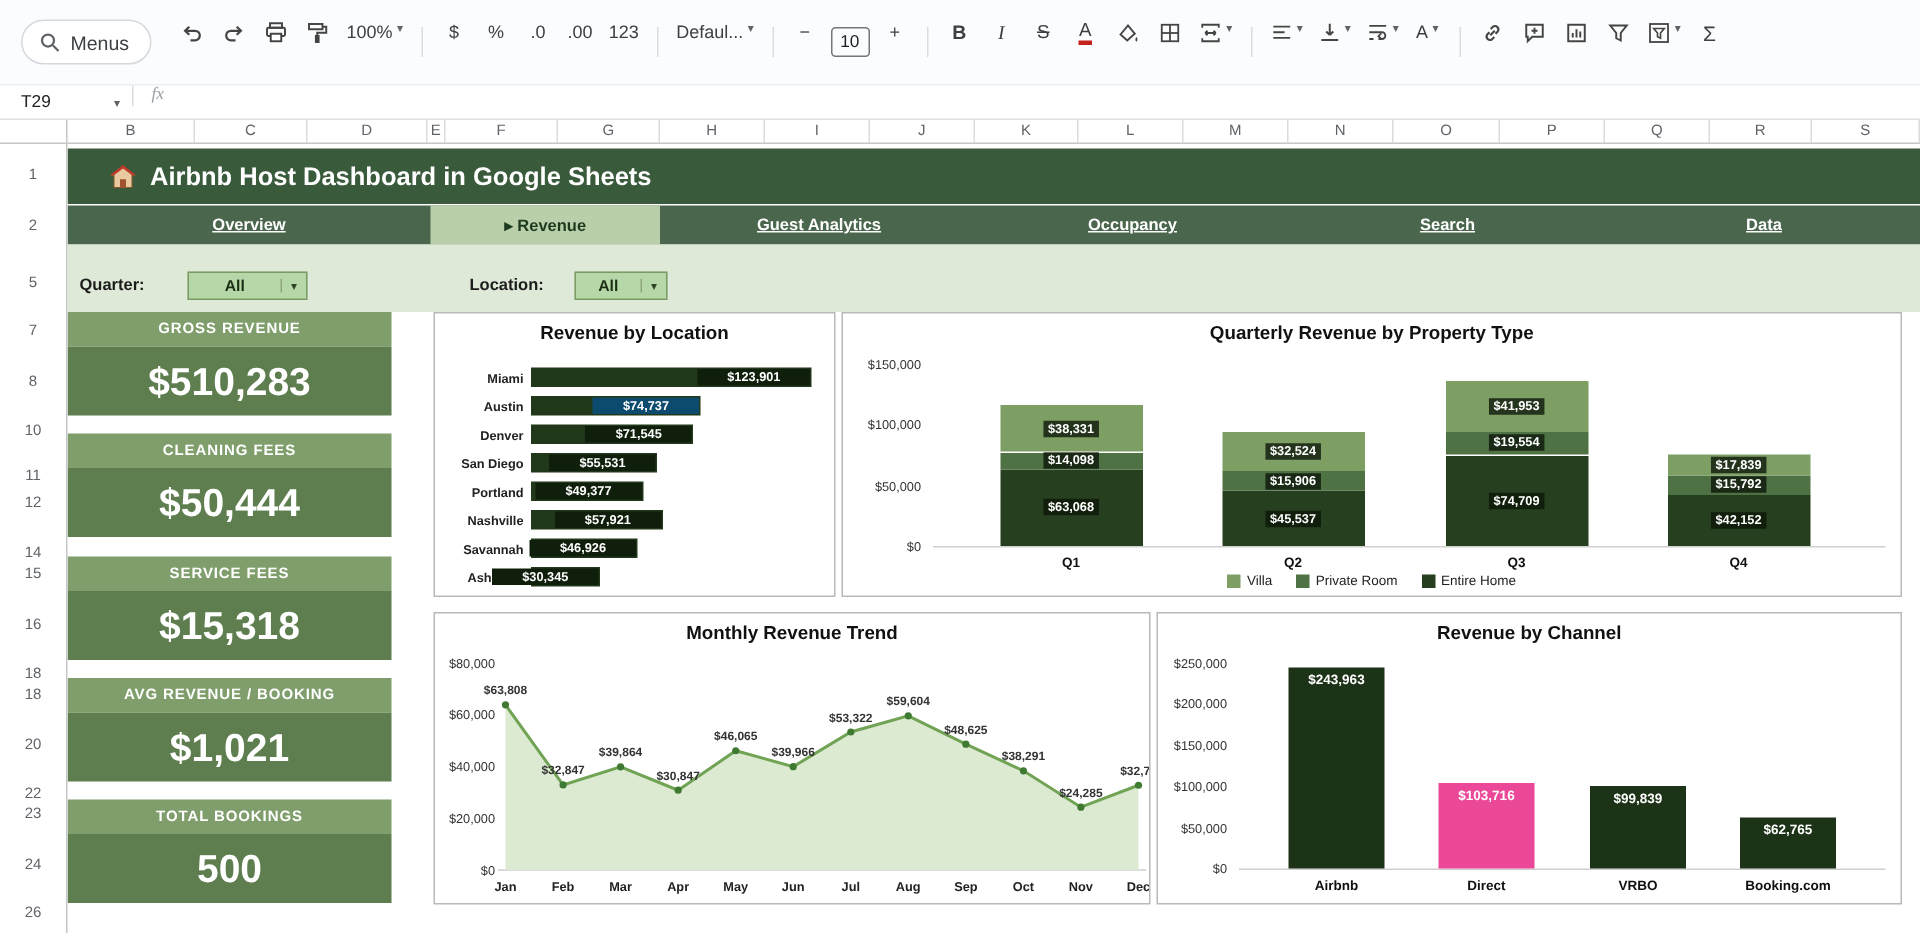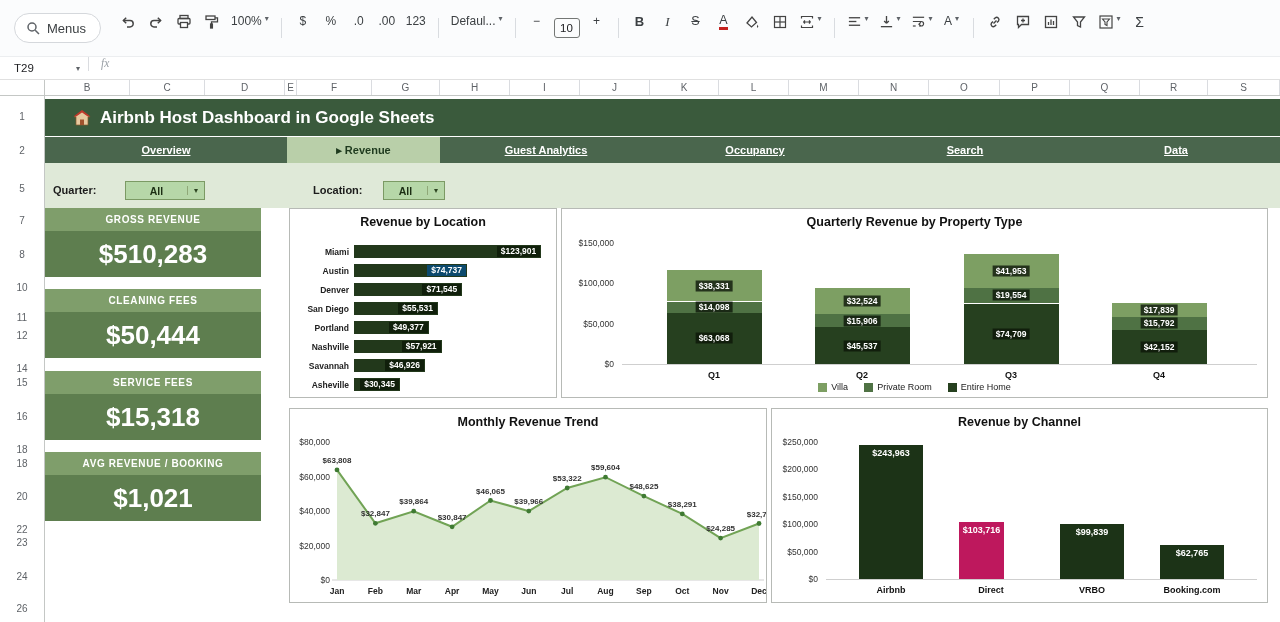--- a/index.html
+++ b/index.html
@@ -81,21 +81,21 @@
             font-weight:bold; color:#111; z-index:2; }
   .pbody { position:absolute; left:0; top:0; right:0; bottom:0; }
 
   
   .hbar-rows { position:absolute; top:33px; left:8px; right:8px; }
   .hbar-row { display:flex; align-items:center; height:19px; }
   .hbar-label { width:56px; text-align:right; font-size:8.5px; font-weight:bold; color:#222; padding-right:5px; flex:none; }
   .hbar-track { flex:1; position:relative; height:13px; }
   .hbar-bar { position:absolute; left:0; top:0; height:13px; }
   .hbar-chip { position:absolute; right:1px; top:1px; height:11px; line-height:11px; color:#fff;
-               font-size:8.5px; font-weight:bold; padding:0 4px; white-space:nowrap; }
+               font-size:8.5px; font-weight:bold; padding:0 20px; white-space:nowrap; }
 
   
   .ytick { position:absolute; font-size:8.5px; color:#333; text-align:right; }
   .axis-line { position:absolute; height:1px; background:#cfcfcf; }
   .seg { position:absolute; }
   .seg-label { position:absolute; left:50%; top:50%; transform:translate(-50%,-50%);
                background:rgba(12,20,8,0.78); color:#fff; font-size:8.5px; font-weight:bold;
                padding:0 3px; line-height:11px; height:11px; white-space:nowrap; }
   .cat-label { position:absolute; text-align:center; font-size:9px; font-weight:bold; color:#111; }
   .legend { position:absolute; left:0; right:0; bottom:5px; display:flex; justify-content:center;
@@ -379,20 +379,28 @@
           <div class="kpi-value-area">
             <span>$15,318</span>
           </div>
         </div>
         <div class="kpi-card" style="top: 244px;">
           <div class="kpi-header">
             <span>AVG REVENUE / BOOKING</span>
           </div>
           <div class="kpi-value-area">
             <span>$1,021</span>
+          </div>
+        </div>
+        <div class="kpi-card" style="top: 325px;">
+          <div class="kpi-header">
+            <span>TOTAL BOOKINGS</span>
+          </div>
+          <div class="kpi-value-area">
+            <span>500</span>
           </div>
         </div>
       </div>
 
     <div class="panel" id="panel-location">
       <div class="ptitle">Revenue by Location</div>
       <div class="hbar-rows" id="loc-bars">
           <div class="hbar-row">
             <div class="hbar-label">Miami</div>
             <div class="hbar-track">
@@ -582,21 +590,21 @@
           <div class="ytick" style="top: 137.6px; left: 2px; width: 44px;">$50,000</div>
           <div class="ytick" style="top: 110.2px; left: 2px; width: 44px;">$100,000</div>
           <div class="ytick" style="top: 82.8px; left: 2px; width: 44px;">$150,000</div>
           <div class="ytick" style="top: 55.4px; left: 2px; width: 44px;">$200,000</div>
           <div class="ytick" style="top: 28px; left: 2px; width: 44px;">$250,000</div>
           <div class="axis-line" style="left: 54px; right: 10px; top: 170px;"></div>
           <div class="col-rect" style="left: 87px; width: 64px; top: 36.3px; height: 133.7px; background: rgb(28, 51, 23);">
             <span class="col-label">$243,963</span>
           </div>
           <div class="cat-label" style="left: 69px; width: 100px; top: 176px;">Airbnb</div>
-          <div class="col-rect" style="left: 187px; width: 45px; top: 113.2px; height: 56.8px; background: #be185d;">
+          <div class="col-rect" style="left: 187px; width: 64px; top: 113.2px; height: 56.8px; background: #ec4899;">
             <span class="col-label">$103,716</span>
           </div>
           <div class="cat-label" style="left: 169px; width: 100px; top: 176px;">Direct</div>
           <div class="col-rect" style="left: 288px; width: 64px; top: 115.3px; height: 54.7px; background: rgb(28, 51, 23);">
             <span class="col-label">$99,839</span>
           </div>
           <div class="cat-label" style="left: 270px; width: 100px; top: 176px;">VRBO</div>
           <div class="col-rect" style="left: 388px; width: 64px; top: 135.6px; height: 34.4px; background: rgb(28, 51, 23);">
             <span class="col-label">$62,765</span>
           </div>

